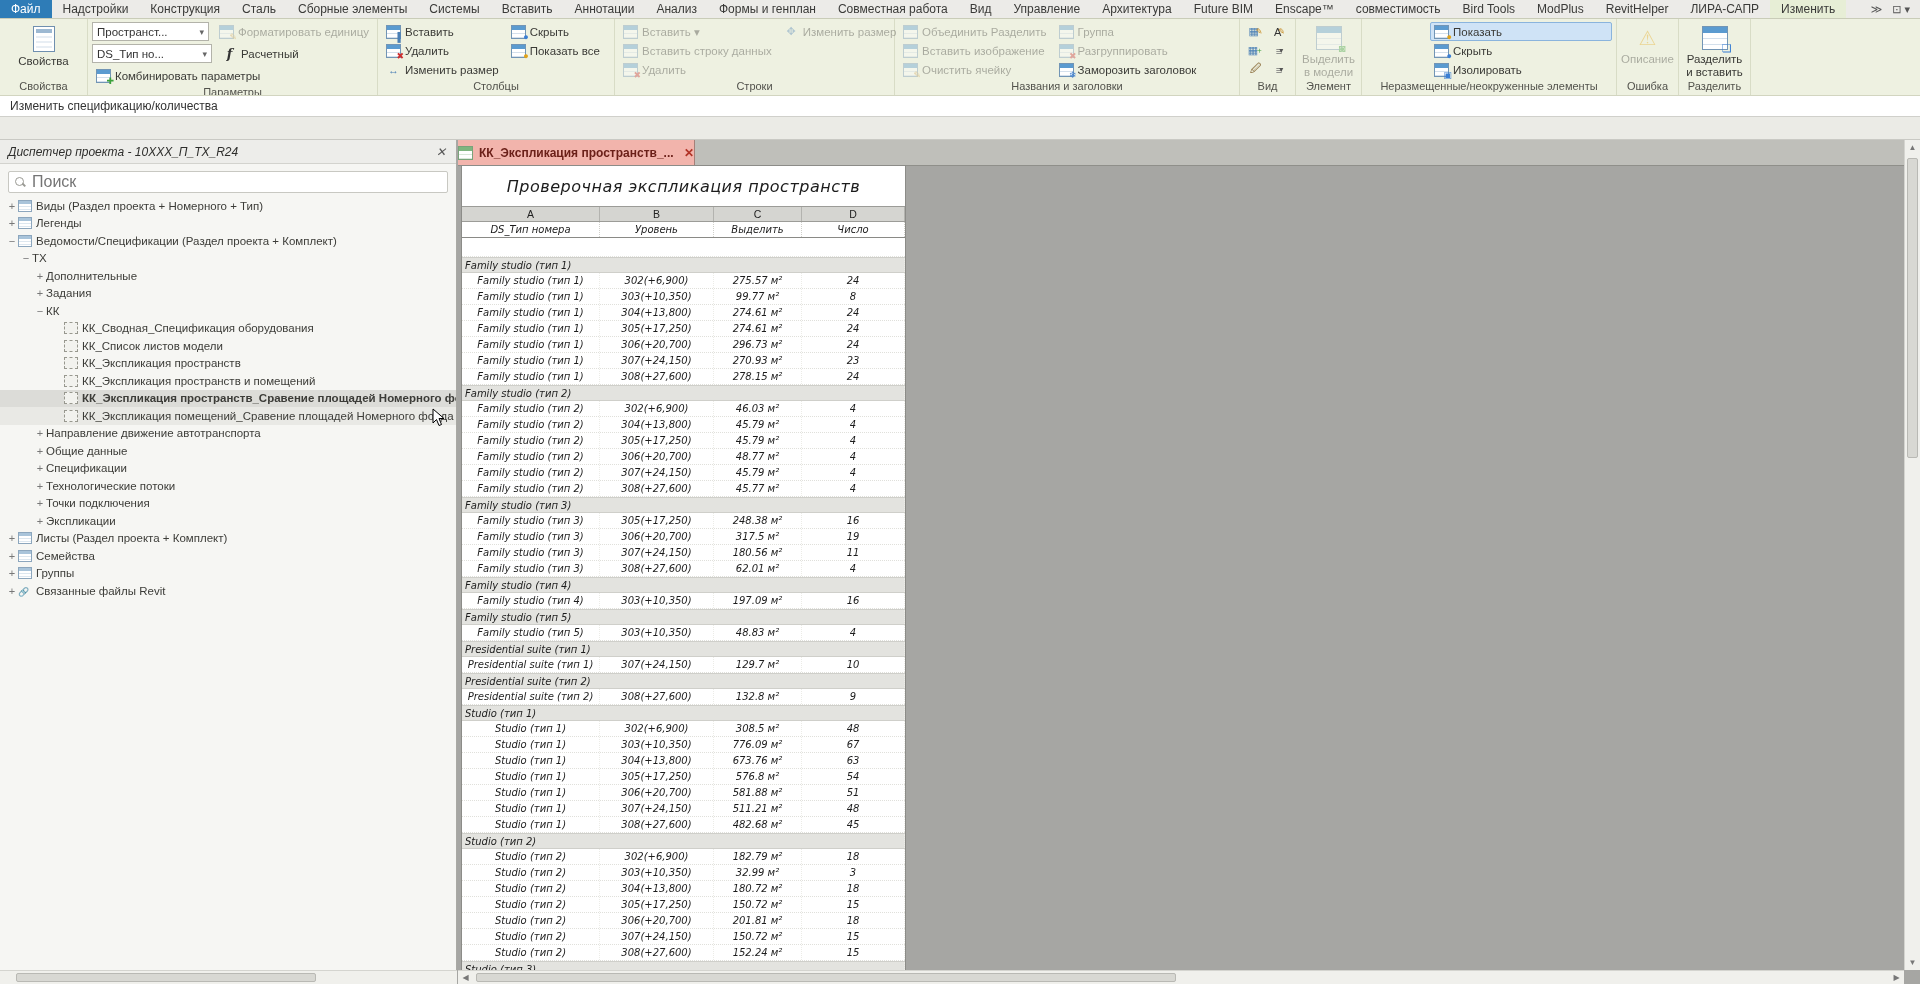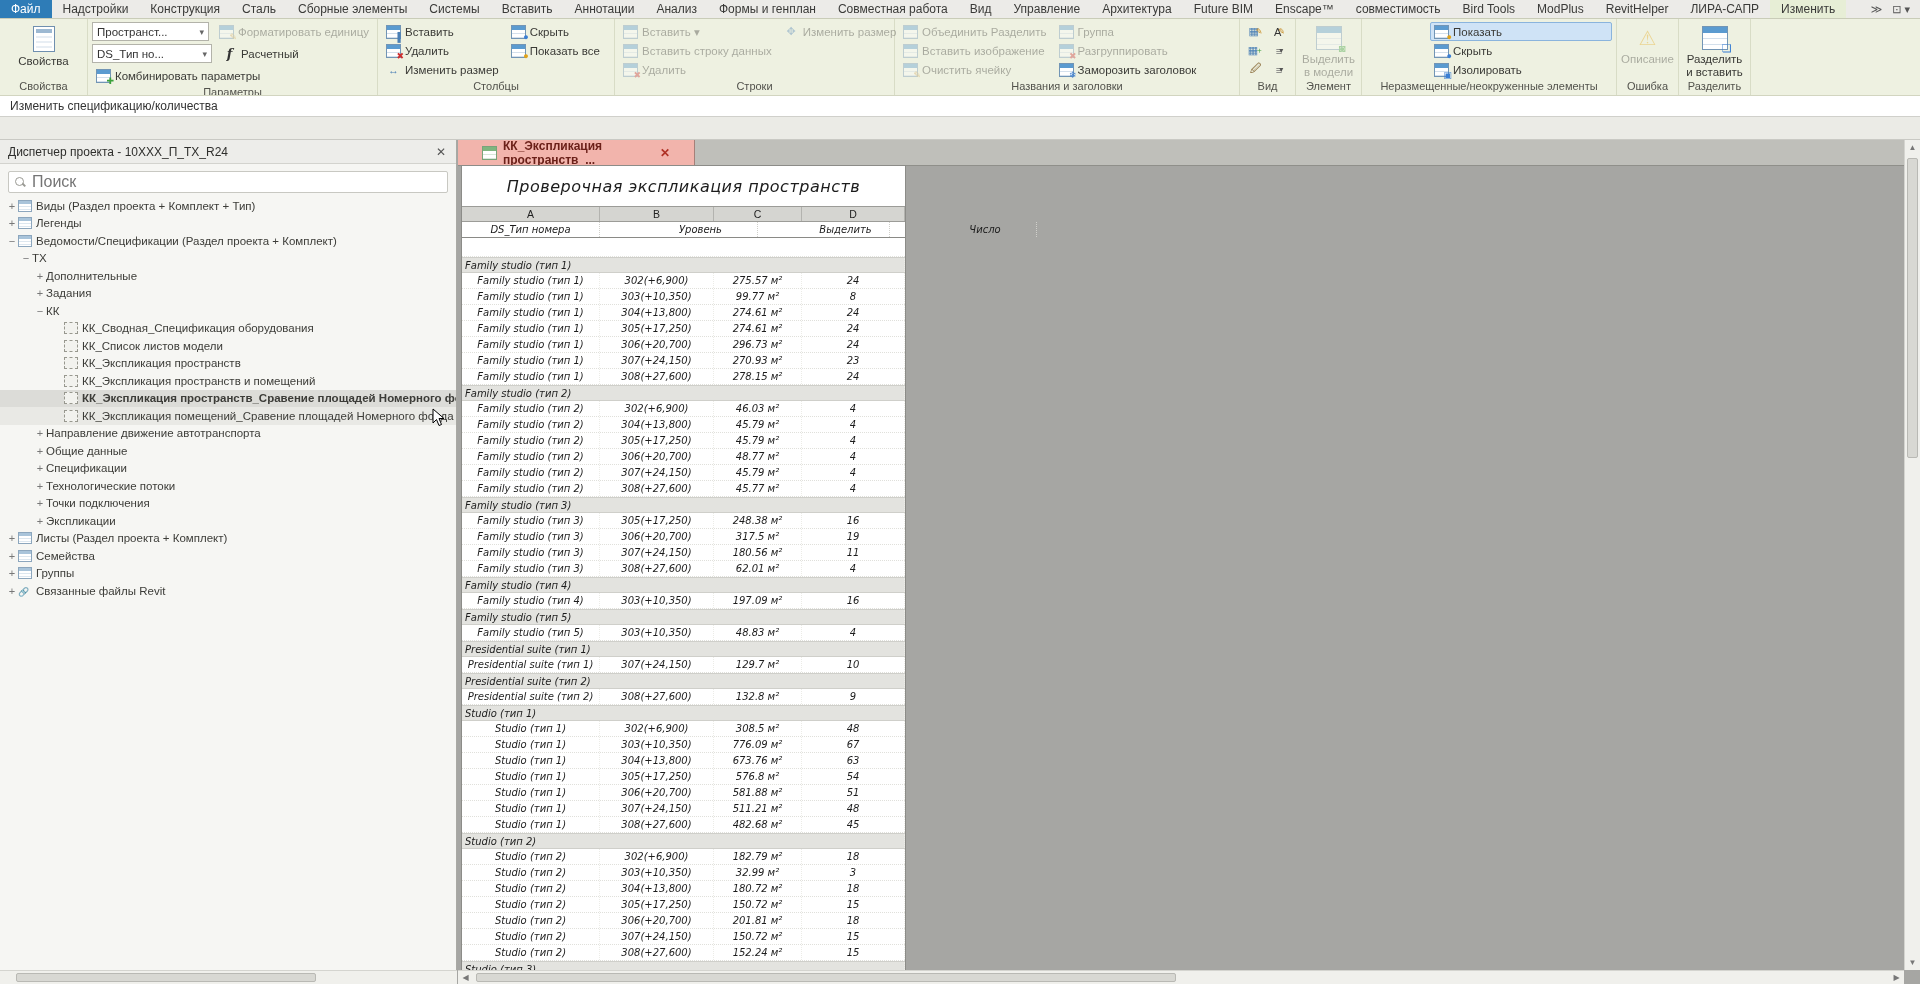--- a/index.html
+++ b/index.html
@@ -62,21 +62,21 @@
   
   .modebar { position:absolute; left:0; top:96px; width:1920px; height:21px; background:#fff;
     border-bottom:1px solid #d0d0cb; font-size:12px; color:#333; line-height:20px; padding-left:10px; }
   .subband { position:absolute; left:0; top:117px; width:1920px; height:23px; background:#ebebe6;
     border-bottom:1px solid #c9c9c4; }
 
   
   .browser { position:absolute; left:0; top:140px; width:457px; bottom:14px; background:#f6f6f3;
     border-right:1px solid #a9a9a4; overflow:hidden; }
   .btitle { height:24px; background:#ededea; border-bottom:1px solid #d3d3ce; display:flex;
-    align-items:center; justify-content:space-between; padding:0 8px; font-size:12px; color:#2e2e2c; }
+    align-items:center; justify-content:space-between; padding:0 8px; font-size:12px; color:#2e2e2c;font-style:italic; }
   .bclose { color:#555; font-size:12px; width:14px; text-align:center; }
   .bsearch { margin:7px 8px 4px 8px; height:22px; background:#fff; border:1px solid #c8c8c2;
     border-radius:2px; display:flex; align-items:center; padding:0 6px; gap:6px; }
   .bsearch input { border:none; outline:none; flex:1; font-size:16px; color:#444;
     font-family:"Liberation Sans",sans-serif; background:transparent; }
   .mag { width:11px; height:11px; position:relative; flex:0 0 11px; }
   .mag:before { content:""; position:absolute; left:0; top:0; width:7px; height:7px;
     border:1.5px solid #9a9a94; border-radius:50%; }
   .mag:after { content:""; position:absolute; left:7px; top:7px; width:4px; height:1.5px;
     background:#9a9a94; transform:rotate(45deg); }
@@ -92,39 +92,39 @@
   .ticn.show { display:inline-block; }
   .ticn.dash { border:1px dashed #98988f; background:#f2f2ee; }
   .ticn.link { border:none; background:transparent; }
   .ticn.link:before { content:"🔗"; font-size:9px; }
 
   
   .docarea { position:absolute; left:458px; top:140px; right:16px; bottom:14px;
     background:#a6a6a3; overflow:hidden; }
   .doctabs { height:26px; background:#bfbfba; border-bottom:1px solid #8f8f8a; display:flex; }
   .dtab { width:237px; background:#f2b4ac; color:#6b2019; font-weight:bold; font-size:12px;
-    display:flex; align-items:center; gap:6px; padding:0 24px; border-right:1px solid #a58079; }
+    display:flex; align-items:center; gap:6px; padding:0 0; border-right:1px solid #a58079; }
   .dtab .ti { border-color:#7aa37a;
     background:linear-gradient(#7fb57f,#7fb57f) 0 0/100% 4px no-repeat,
     repeating-linear-gradient(#ffffff 0 3px,#d9e8d9 3px 4px); }
   .dtab .x { margin-left:auto; color:#b03226; font-weight:bold; }
   .canvas { position:absolute; left:0; top:26px; right:0; bottom:0; }
 
   
   .page { position:absolute; left:4px; top:0; width:443px; height:860px; background:#fff;
     outline:1px solid #8c8c88; font-family:"DejaVu Sans",sans-serif; font-style:italic;
     color:#1c1c1c; }
   .ptitle { height:40px; display:flex; align-items:center; justify-content:center;
     font-size:16px; letter-spacing:.5px; }
   .letters { height:16px; display:flex; background:#d5d5d1; border-top:1px solid #9c9c98;
     border-bottom:1px solid #9c9c98; font-style:normal; font-size:10.5px; color:#222;
     font-family:"Liberation Sans",sans-serif; }
   .letters span { display:flex; align-items:center; justify-content:center;
     border-right:1px solid #b3b3af; }
-  .heads { height:16px; display:flex; border-bottom:1px solid #8a8a86; font-size:10px;gap:44px; }
+  .heads { height:16px; display:flex; border-bottom:1px solid #8a8a86; font-size:10px; }
   .heads span { display:flex; align-items:center; justify-content:center;
     border-right:1px dotted #d0d0cb; }
   .blankrow { height:19px; border-bottom:1px dotted #e3e3de; }
   .ca { width:138px; flex:0 0 138px; }
   .cb { width:114px; flex:0 0 114px; }
   .cc { width:88px;  flex:0 0 88px; }
   .cd { width:103px; flex:0 0 103px; }
   .srow { height:16px; display:flex; font-size:10px; border-bottom:1px dotted #e0e0db; }
   .srow span { display:flex; align-items:center; justify-content:center; overflow:hidden;
     border-right:1px dotted #ececе7; }
@@ -452,21 +452,21 @@
     </div>
     <div class="bsearch">
       <span class="mag"></span>
       <input placeholder="Поиск" style="">
     </div>
     <div class="tree">
 
         <div class="titem" style="padding-left: 6px;">
           <span class="texp">+</span>
           <span class="ticn show"></span>
-          <span>Виды (Раздел проекта + Комплект + Тип)</span>
+          <span>Виды (Раздел проекта + Номерного + Тип)</span>
         </div>
 
         <div class="titem" style="padding-left: 6px;">
           <span class="texp">+</span>
           <span class="ticn show"></span>
           <span>Легенды</span>
         </div>
 
         <div class="titem" style="padding-left: 6px;">
           <span class="texp">−</span>

